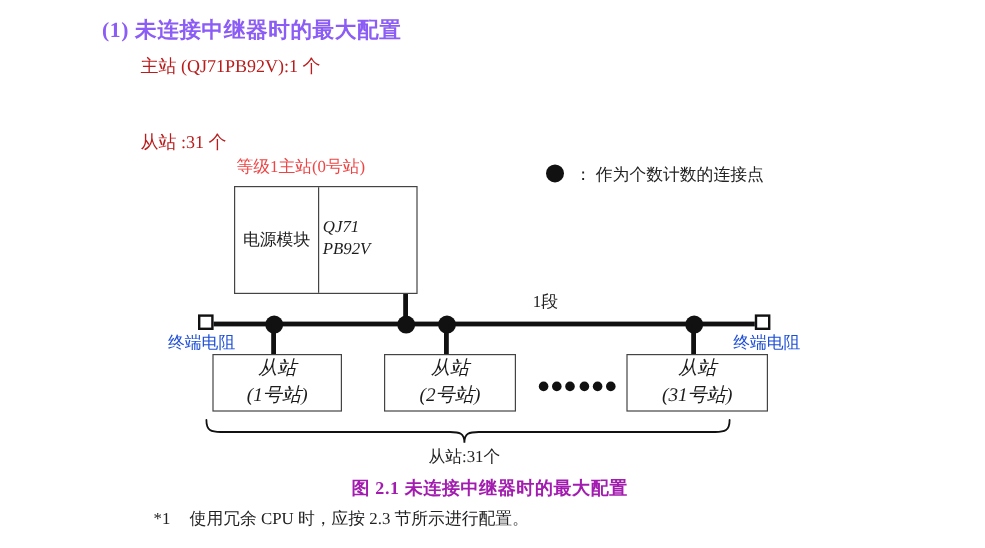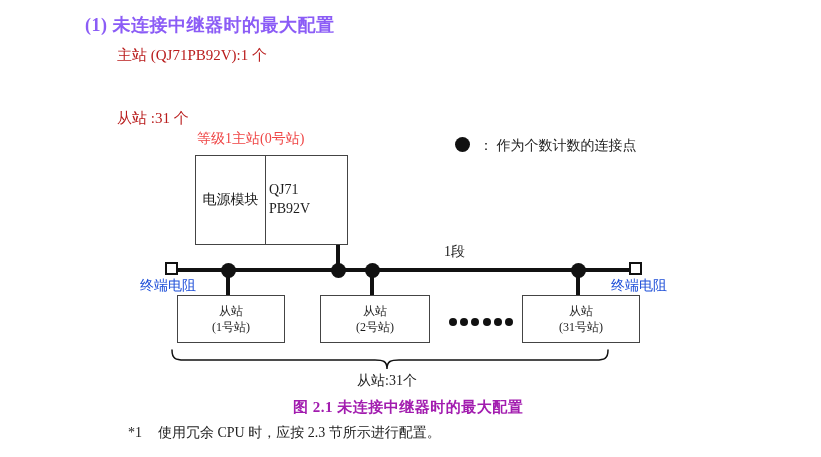--- a/index.html
+++ b/index.html
@@ -35,21 +35,21 @@
   
   .master-label { left: 197px; top: 130px; font-size: 14px; color: #ef4444; }
   .master-box {
     left: 195px; top: 155px; width: 153px; height: 90px;
     border: 1px solid #444; background: #fff;
     display: flex;
   }
   .mcell { position: relative; display: flex; align-items: center; font-size: 14px; }
   .mcell.power   { flex: 0 0 70px; border-right: 1px solid #444; justify-content: center; }
   .mcell.cpu     { flex: 0 0 48px; border-right: 1px solid #444; padding-left: 3px; }
-  .mcell.network { flex: 1 1 auto; padding-left: 3px; line-height: 1.35; }
+  .mcell.network { flex: 1 1 auto; padding-left: 3px; line-height: 1.35; font-style: italic; }
   .cpu-note { position: absolute; top: 25px; right: 2px; font-size: 13px; }
 
   
   .busline { left: 172px; top: 268px; width: 468px; height: 4px; background: #111; }
   .dropline { width: 4px; background: #111; }
   .drop-master { left: 336px; top: 245px; height: 25px; }
   .drop-s1 { left: 226px; top: 270px; height: 25px; }
   .drop-s2 { left: 370px; top: 270px; height: 25px; }
   .drop-s3 { left: 576px; top: 270px; height: 25px; }
   .busdot { width: 15px; height: 15px; border-radius: 50%; background: #111; top: 263px; }
@@ -65,21 +65,21 @@
   .term-label.left  { left: 140px; }
   .term-label.right { left: 611px; }
 
   .segment-label { left: 444px; top: 243px; font-size: 14px; color: #222; }
 
   
   .slave-box {
     top: 295px; height: 48px;
     border: 1px solid #444; background: #fff;
     display: flex; align-items: center; justify-content: center;
-    text-align: center; font-size: 12px; line-height: 1.35;
+    text-align: center; font-size: 16px; line-height: 1.35; font-style: italic;
   }
   .slave1 { left: 177px; width: 108px; }
   .slave2 { left: 320px; width: 110px; }
   .slave3 { left: 522px; width: 118px; }
 
   .ellipsis-row {
     left: 449px; top: 317px; width: 64px; height: 9px;
     display: flex; justify-content: space-between; align-items: center;
   }
   .edot { width: 8px; height: 8px; border-radius: 50%; background: #111; }

